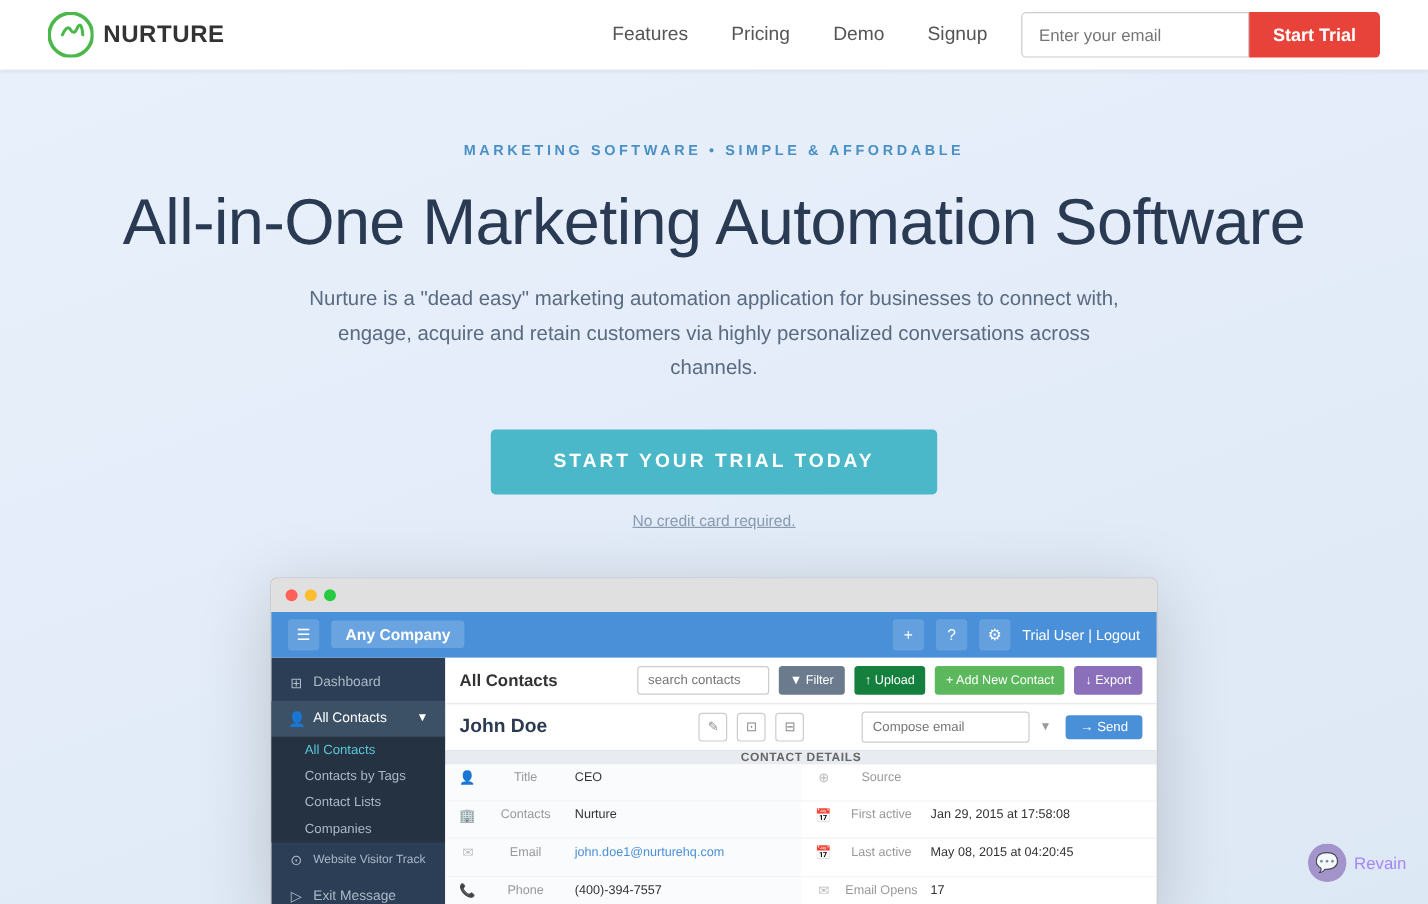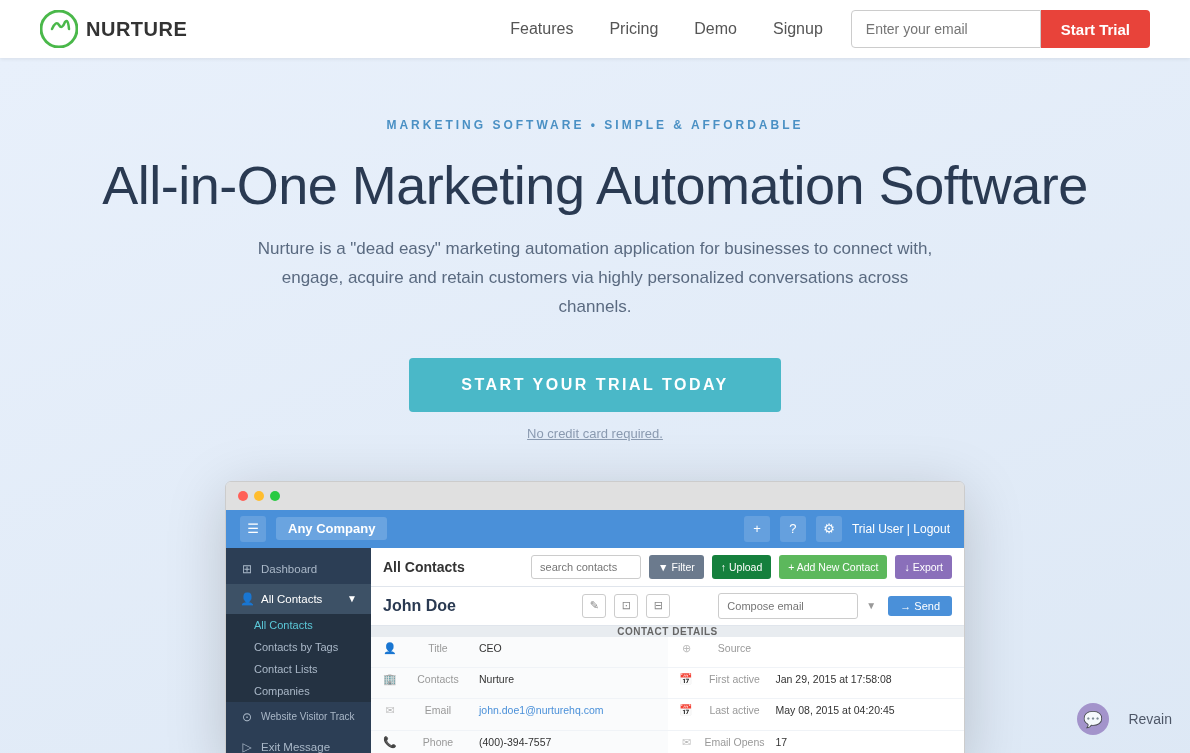--- a/index.html
+++ b/index.html
@@ -362,21 +362,21 @@
       width: 32px;
       height: 32px;
       border-radius: 50%;
       background: #8a6fba;
       display: flex;
       align-items: center;
       justify-content: center;
       color: #fff;
       font-size: 16px;
     }
-    .watermark-text { font-size: 14px; color: #0f172a; font-weight: 500; margin-left: 13px; }
+    .watermark-text { font-size: 14px; color: #8b5cf6; font-weight: 500; }
   </style>
 </head>
 <body>
 
 <nav>
   <div class="nav-logo">
     <svg class="logo-icon" viewBox="0 0 38 38">
       <circle cx="19" cy="19" r="18" fill="none" stroke="#4ab84a" stroke-width="3"></circle>
       <path d="M12 19 Q16 10 19 15 Q22 20 25 12 Q28 8 29 19" fill="none" stroke="#4ab84a" stroke-width="2.5" stroke-linecap="round"></path>
     </svg>

